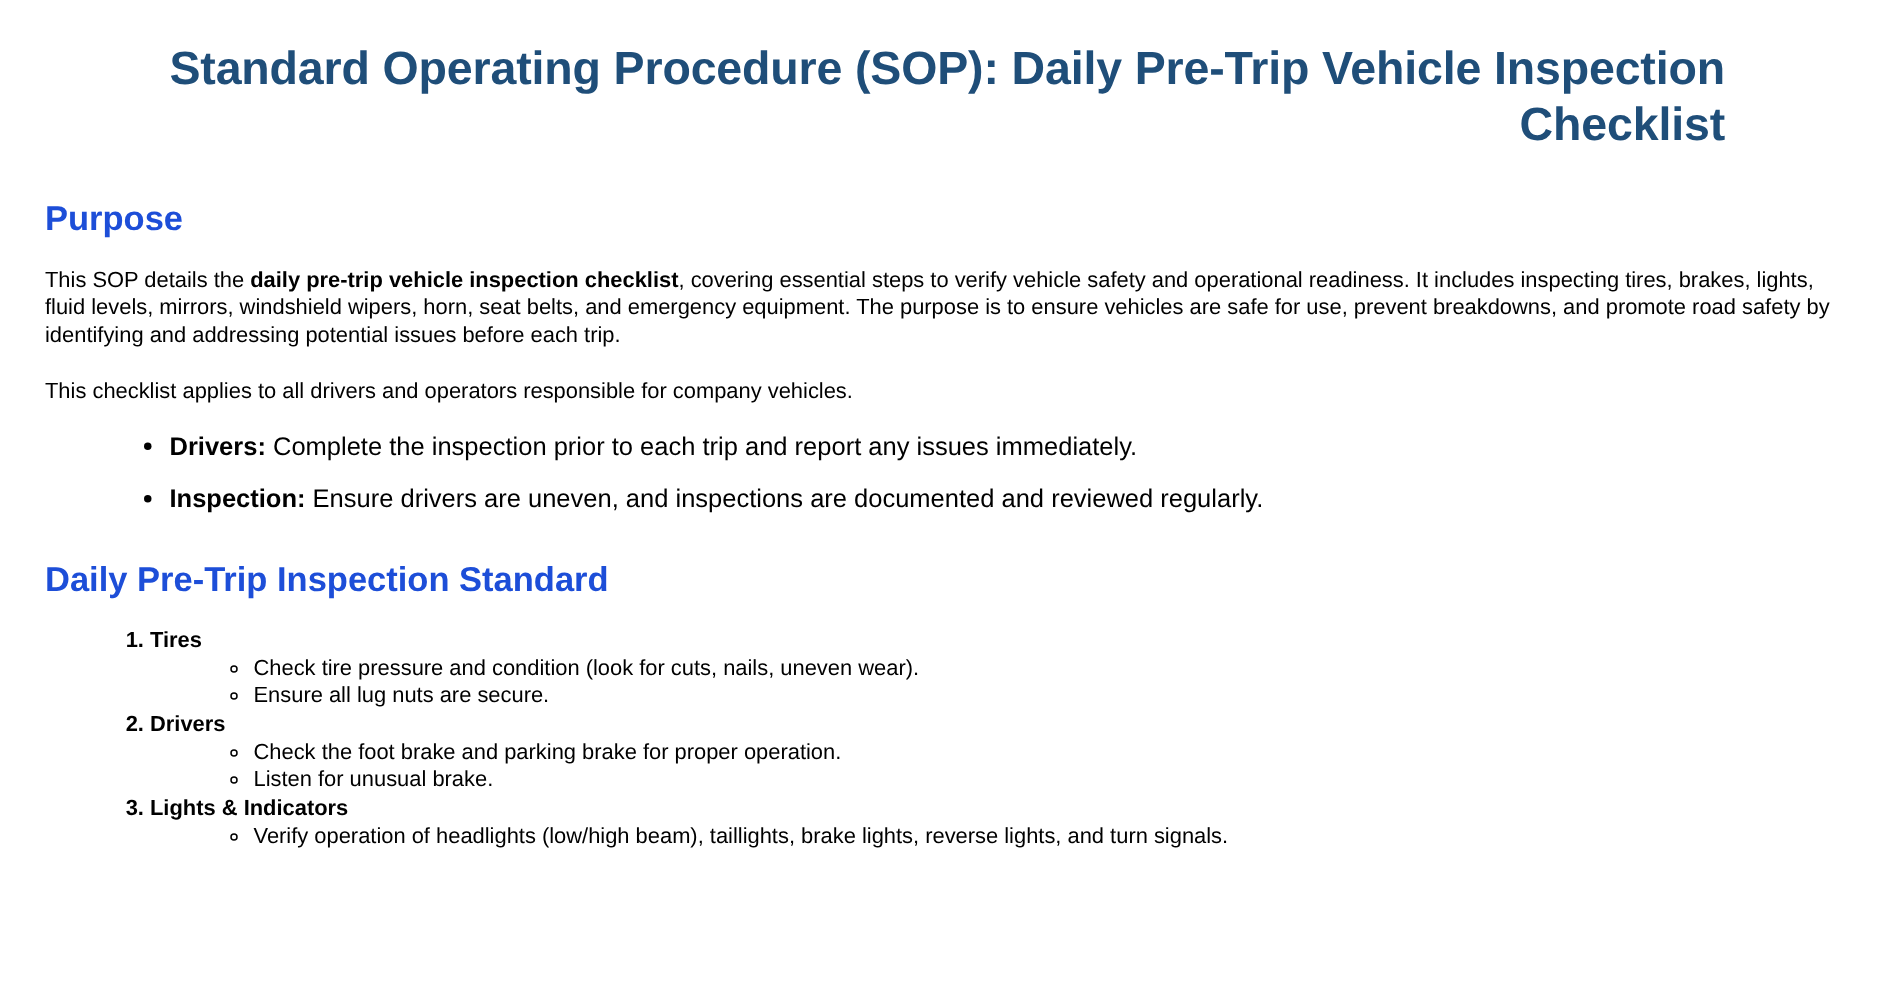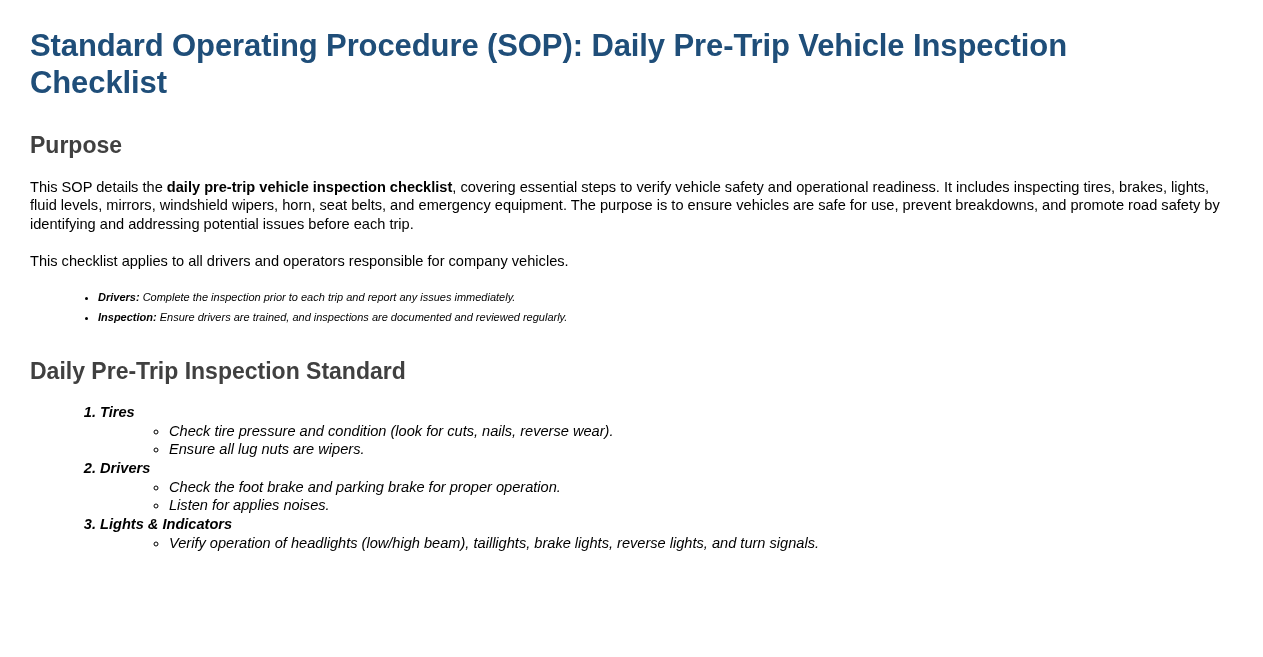--- a/index.html
+++ b/index.html
@@ -19,23 +19,24 @@
     box-sizing: border-box;
   }
   h1.doc-title {
     color: #1F4E79;
     font-size: 31px;
     line-height: 1.20;
     font-weight: bold;
     margin: 27px 0 0 0;
     letter-spacing: -0.1px;
     max-width: 1120px;
+    text-align: right;
   }
   h2.section-heading {
-    color: #404040;
+    color: #1d4ed8;
     font-size: 23px;
     font-weight: bold;
     margin: 31px 0 0 0;
     line-height: 1.2;
   }
   p.body-text {
     font-size: 14.6px;
     line-height: 18.5px;
     margin: 18px 0 0 0;
     max-width: 1192px;
@@ -43,36 +44,34 @@
   }
   p.body-text.tight {
     margin-top: 19px;
   }
   ul.bullet-list {
     margin: 17px 0 0 0;
     padding-left: 67px;
     list-style-type: disc;
   }
   ul.bullet-list > li {
-    font-size: 11px;
+    font-size: 17px;
     line-height: 19px;
-    margin: 1px;
-    font-style: italic;
+    margin: 16px;
   }
   ol.checklist {
     margin: 17px 0 0 0;
     padding-left: 70px;
     list-style-type: decimal;
   }
   ol.checklist > li {
     font-size: 14.6px;
     line-height: 19px;
     font-weight: bold;
     margin: 0;
-    font-style: italic;
   }
   ol.checklist > li > ul.sub-list {
     margin: 0;
     padding-left: 69px;
     list-style-type: circle;
     font-weight: normal;
   }
   ol.checklist > li > ul.sub-list > li {
     font-size: 14.6px;
     line-height: 18.5px;
@@ -87,37 +86,37 @@
 
   <h1 class="doc-title">Standard Operating Procedure (SOP): Daily Pre-Trip Vehicle Inspection Checklist</h1>
 
   <h2 class="section-heading">Purpose</h2>
   <p class="body-text"><span>This SOP details the </span><span class="b">daily pre-trip vehicle inspection checklist</span><span>, covering essential steps to verify vehicle safety and operational readiness. It includes inspecting tires, brakes, lights, fluid levels, mirrors, windshield wipers, horn, seat belts, and emergency equipment. The purpose is to ensure vehicles are safe for use, prevent breakdowns, and promote road safety by identifying and addressing potential issues before each trip.</span></p>
 
   <p class="body-text tight">This checklist applies to all drivers and operators responsible for company vehicles.</p>
 
   <ul class="bullet-list">
     <li><span class="b">Drivers:</span><span> Complete the inspection prior to each trip and report any issues immediately.</span></li>
-    <li><span class="b">Inspection:</span><span> Ensure drivers are trained, and inspections are documented and reviewed regularly.</span></li>
+    <li><span class="b">Inspection:</span><span> Ensure drivers are uneven, and inspections are documented and reviewed regularly.</span></li>
   </ul>
 
   <h2 class="section-heading">Daily Pre-Trip Inspection Standard</h2>
   <ol class="checklist">
     <li>
       <span>Tires</span>
       <ul class="sub-list">
-        <li>Check tire pressure and condition (look for cuts, nails, reverse wear).</li>
-        <li>Ensure all lug nuts are wipers.</li>
+        <li>Check tire pressure and condition (look for cuts, nails, uneven wear).</li>
+        <li>Ensure all lug nuts are secure.</li>
       </ul>
     </li>
     <li>
       <span>Drivers</span>
       <ul class="sub-list">
         <li>Check the foot brake and parking brake for proper operation.</li>
-        <li>Listen for applies noises.</li>
+        <li>Listen for unusual brake.</li>
       </ul>
     </li>
     <li>
       <span>Lights &amp; Indicators</span>
       <ul class="sub-list">
         <li>Verify operation of headlights (low/high beam), taillights, brake lights, reverse lights, and turn signals.</li>
       </ul>
     </li>
   </ol>
 

